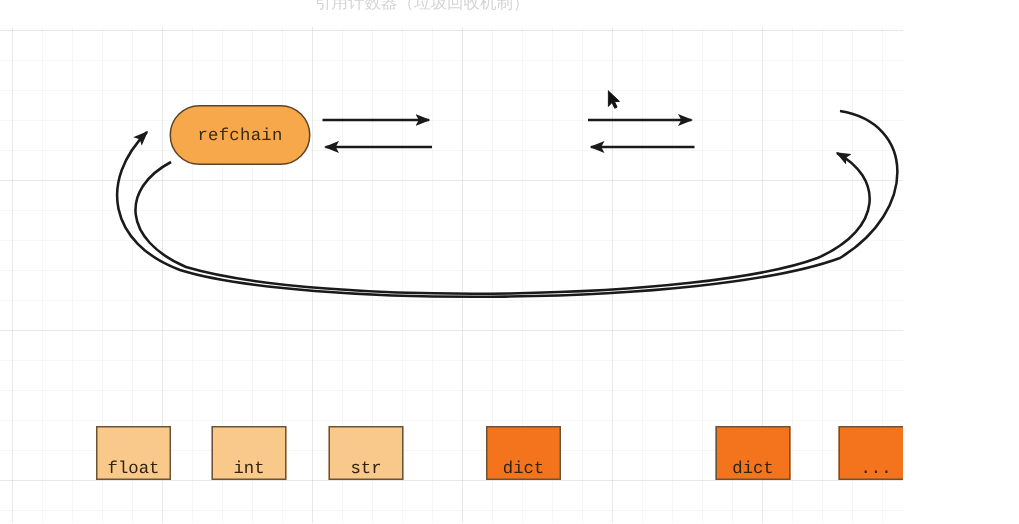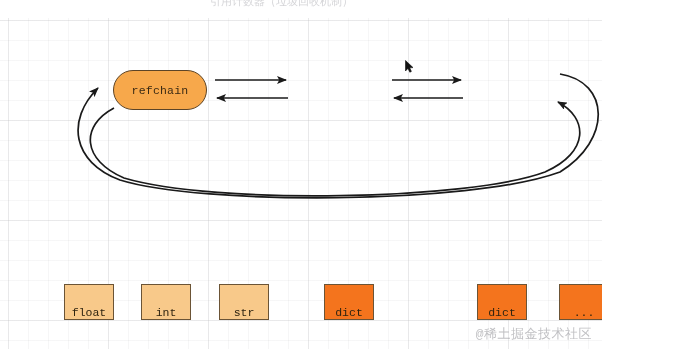--- a/index.html
+++ b/index.html
@@ -163,15 +163,14 @@
     <span>dict</span>
   </div>
   <div class="type-box dark" style="left:559px; top:284px; width:50px; height:36px;">
     <span>...</span>
   </div>
 
   <svg id="cursor" viewBox="0 0 9 13" xmlns="http://www.w3.org/2000/svg">
     <path d="M0.5,0.5 L0.5,11 L3,8.4 L4.8,12.2 L6.4,11.4 L4.7,7.8 L8,7.6 Z" fill="#111111" stroke="#111111" stroke-width="0.6" stroke-linejoin="round"></path>
   </svg>
 
-  <div id="watermark">@稀土掘金技术社区</div>
 
 </div>
 
 </body></html>

